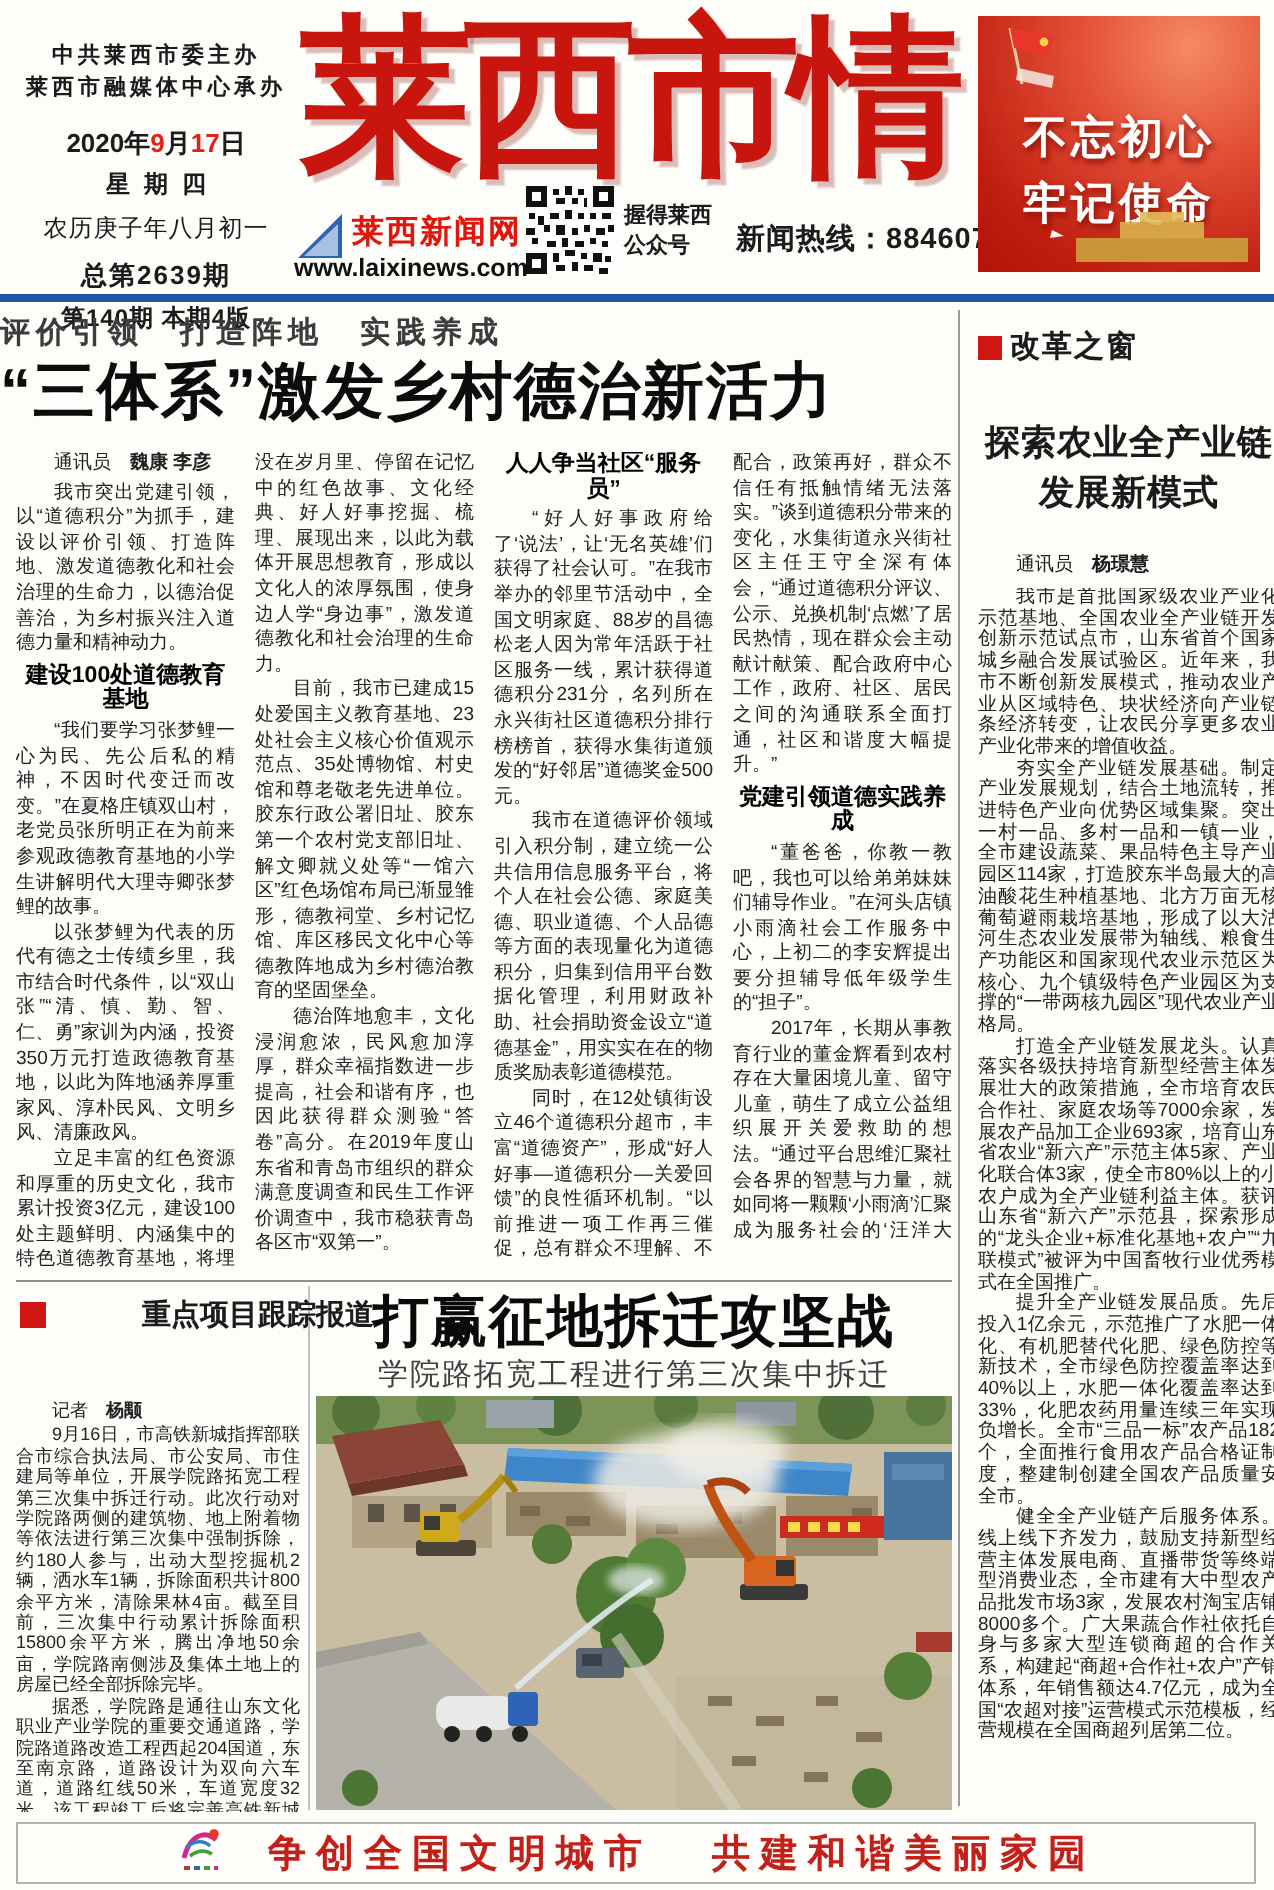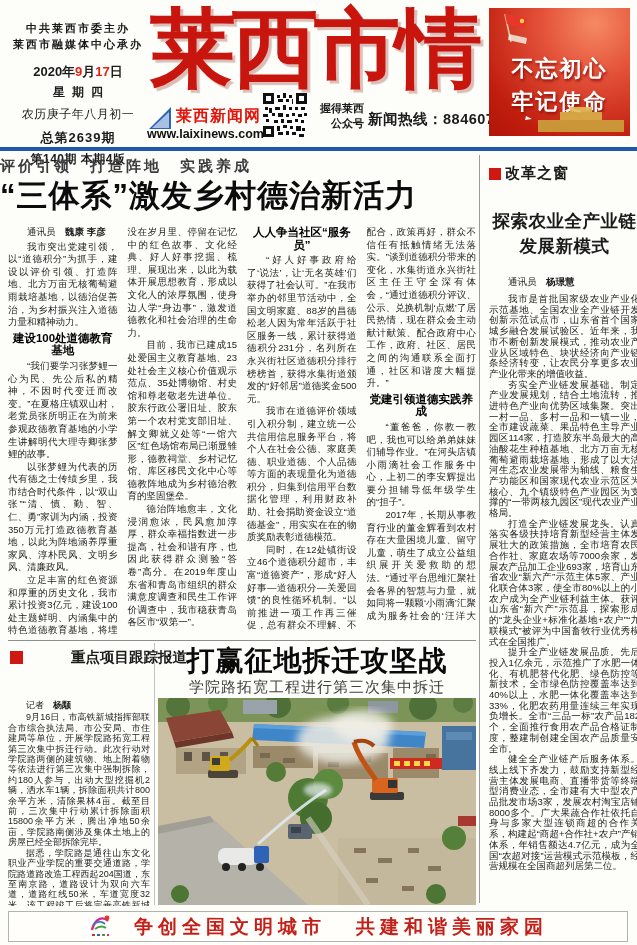--- a/index.html
+++ b/index.html
@@ -14,21 +14,21 @@
   .lunar{margin-top:5px;font-size:12px;font-weight:normal;letter-spacing:.5px;}
   .issue1{margin-top:6px;font-size:13px;font-weight:bold;letter-spacing:1px;}
   .issue2{margin-top:4px;font-size:12px;font-weight:bold;letter-spacing:.5px;}
   .masthead{position:absolute;left:138px;top:-10px;width:352px;text-align:center;
             font-size:86px;font-weight:900;color:#c8150d;letter-spacing:-4px;line-height:118px;
             text-shadow:3px 3px 1px rgba(130,25,12,.28);font-family:"Liberation Serif","DejaVu Serif",serif;}
   .site-logo{position:absolute;left:148px;top:103px;}
   .site-name{position:absolute;left:176px;top:106px;font-size:16px;font-weight:900;color:#e0150c;letter-spacing:1px;}
   .site-url{position:absolute;left:147px;top:127px;font-size:12.5px;font-weight:bold;color:#111;}
   .qr{position:absolute;left:263px;top:93px;width:44px;height:44px;}
-  .qr-label{position:absolute;left:312px;top:101px;width:52px;text-align:right;
+  .qr-label{position:absolute;left:312px;top:101px;width:52px;text-align:left;
             font-size:11px;font-weight:bold;line-height:15px;}
   .hotline{position:absolute;left:368px;top:110px;font-size:14.5px;font-weight:bold;letter-spacing:.5px;}
   .slogan-box{position:absolute;left:489px;top:8px;width:141px;height:128px;
       background:radial-gradient(circle at 75% 12%,#f58a64 0%,#e4523a 34%,#c01d0e 78%,#b01408 100%);
       overflow:hidden;}
   .slogan-text{position:absolute;left:0;top:44px;width:100%;text-align:center;
       font-size:22px;font-weight:900;color:#fff;letter-spacing:2px;line-height:33px;
       text-shadow:1px 2px 3px #8a1006;}
   .slogan-flag{position:absolute;left:8px;top:4px;}
   .slogan-gate{position:absolute;right:2px;bottom:0;}
@@ -182,21 +182,21 @@
     </div>
   </div>
 
   <div class="blue-rule"></div>
 
   <div class="kicker">评价引领　打造阵地　实践养成</div>
   <div class="headline">“三体系”激发乡村德治新活力</div>
 
   <div class="article-flow">
     <p class="byline"><span>通讯员</span>　<span class="bname">魏康 李彦</span></p>
-  <p class="body-p">我市突出党建引领，以“道德积分”为抓手，建设以评价引领、打造阵地、北方万亩无核葡萄避雨栽培基地，以德治促善治，为乡村振兴注入道德力量和精神动力。</p>
+  <p class="body-p">我市突出党建引领，以“道德积分”为抓手，建设以评价引领、打造阵地、激发道德教化和社会治理的生命力，以德治促善治，为乡村振兴注入道德力量和精神动力。</p>
       <h3 class="col-subhead">建设100处道德教育基地</h3>
       <p class="body-p">“我们要学习张梦鲤一心为民、先公后私的精神，不因时代变迁而改变。”在夏格庄镇双山村，老党员张所明正在为前来参观政德教育基地的小学生讲解明代大理寺卿张梦鲤的故事。</p>
       <p class="body-p">以张梦鲤为代表的历代有德之士传绩乡里，我市结合时代条件，以“双山张”“清、慎、勤、智、仁、勇”家训为内涵，投资350万元打造政德教育基地，以此为阵地涵养厚重家风、淳朴民风、文明乡风、清廉政风。</p>
       <p class="body-p">立足丰富的红色资源和厚重的历史文化，我市累计投资3亿元，建设100处主题鲜明、内涵集中的特色道德教育基地，将埋没在岁月里、停留在记忆中的红色故事、文化经典、好人好事挖掘、梳理、展现出来，以此为载体开展思想教育，形成以文化人的浓厚氛围，使身边人学“身边事”，激发道德教化和社会治理的生命力。</p>
       <p class="body-p">目前，我市已建成15处爱国主义教育基地、23处社会主义核心价值观示范点、35处博物馆、村史馆和尊老敬老先进单位。胶东行政公署旧址、胶东第一个农村党支部旧址、解文卿就义处等“一馆六区”红色场馆布局已渐显雏形，德教祠堂、乡村记忆馆、库区移民文化中心等德教阵地成为乡村德治教育的坚固堡垒。</p>
       <p class="body-p">德治阵地愈丰，文化浸润愈浓，民风愈加淳厚，群众幸福指数进一步提高，社会和谐有序，也因此获得群众测验“答卷”高分。在2019年度山东省和青岛市组织的群众满意度调查和民生工作评价调查中，我市稳获青岛各区市“双第一”。</p>
       <h3 class="col-subhead">人人争当社区“服务员”</h3>
       <p class="body-p">“好人好事政府给了‘说法’，让‘无名英雄’们获得了社会认可。”在我市举办的邻里节活动中，全国文明家庭、88岁的昌德松老人因为常年活跃于社区服务一线，累计获得道德积分231分，名列所在永兴街社区道德积分排行榜榜首，获得水集街道颁发的“好邻居”道德奖金500元。</p>
       <p class="body-p">我市在道德评价领域引入积分制，建立统一公共信用信息服务平台，将个人在社会公德、家庭美德、职业道德、个人品德等方面的表现量化为道德积分，归集到信用平台数据化管理，利用财政补助、社会捐助资金设立“道德基金”，用实实在在的物质奖励表彰道德模范。</p>
       <p class="body-p">同时，在12处镇街设立46个道德积分超市，丰富“道德资产”，形成“好人好事—道德积分—关爱回馈”的良性循环机制。“以前推进一项工作再三催促，总有群众不理解、不配合，政策再好，群众不信任有抵触情绪无法落实。”谈到道德积分带来的变化，水集街道永兴街社区主任王守全深有体会，“通过道德积分评议、公示、兑换机制‘点燃’了居民热情，现在群众会主动献计献策、配合政府中心工作，政府、社区、居民之间的沟通联系全面打通，社区和谐度大幅提升。”</p>

